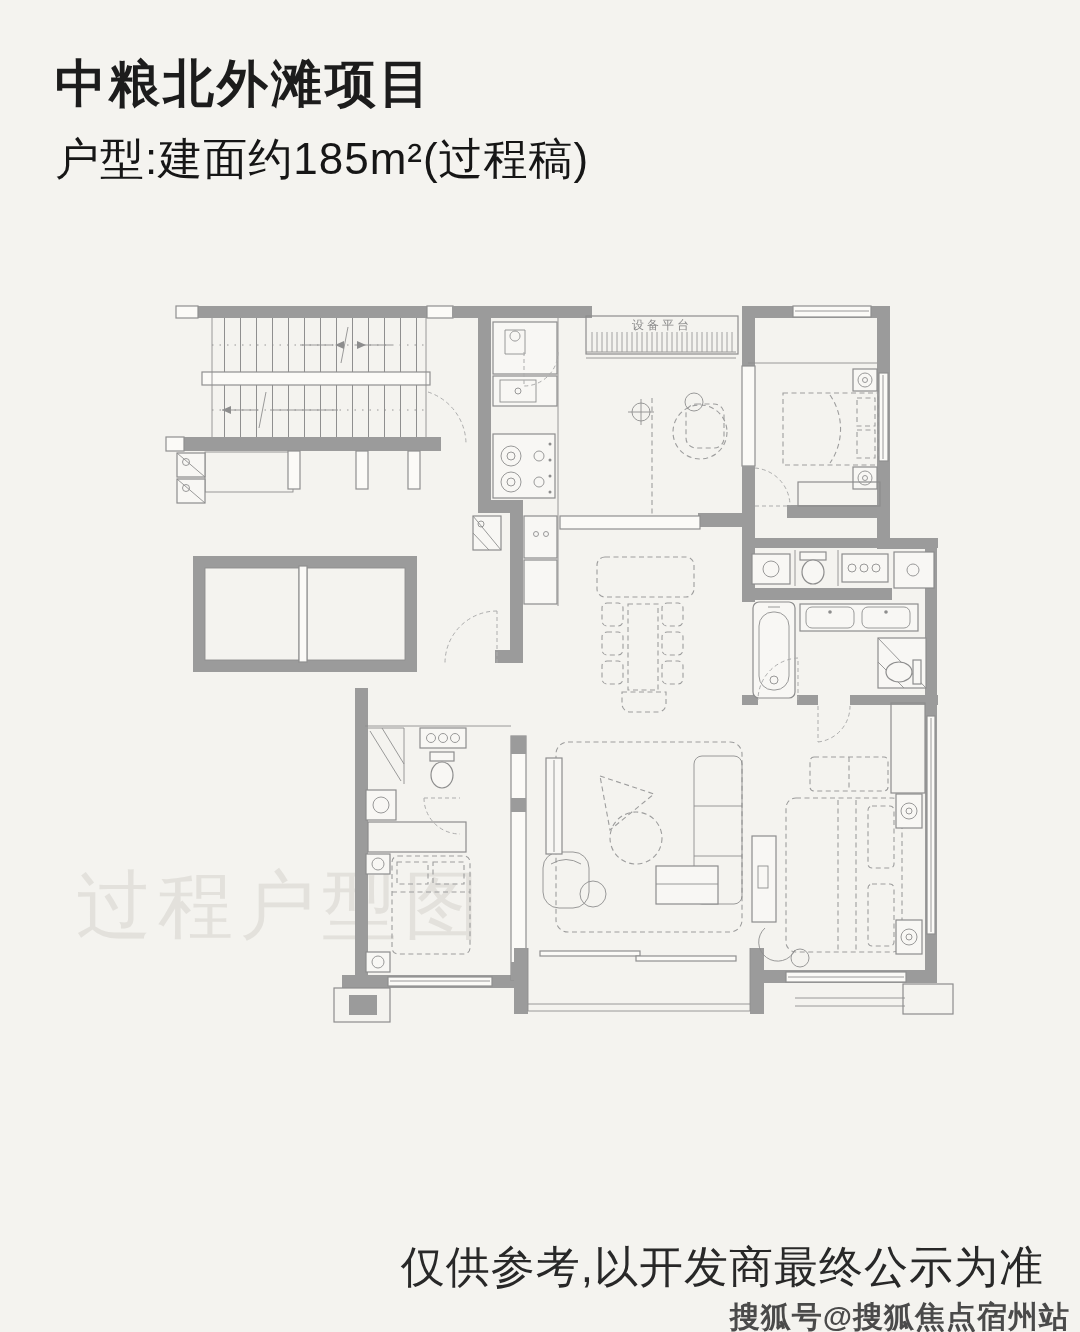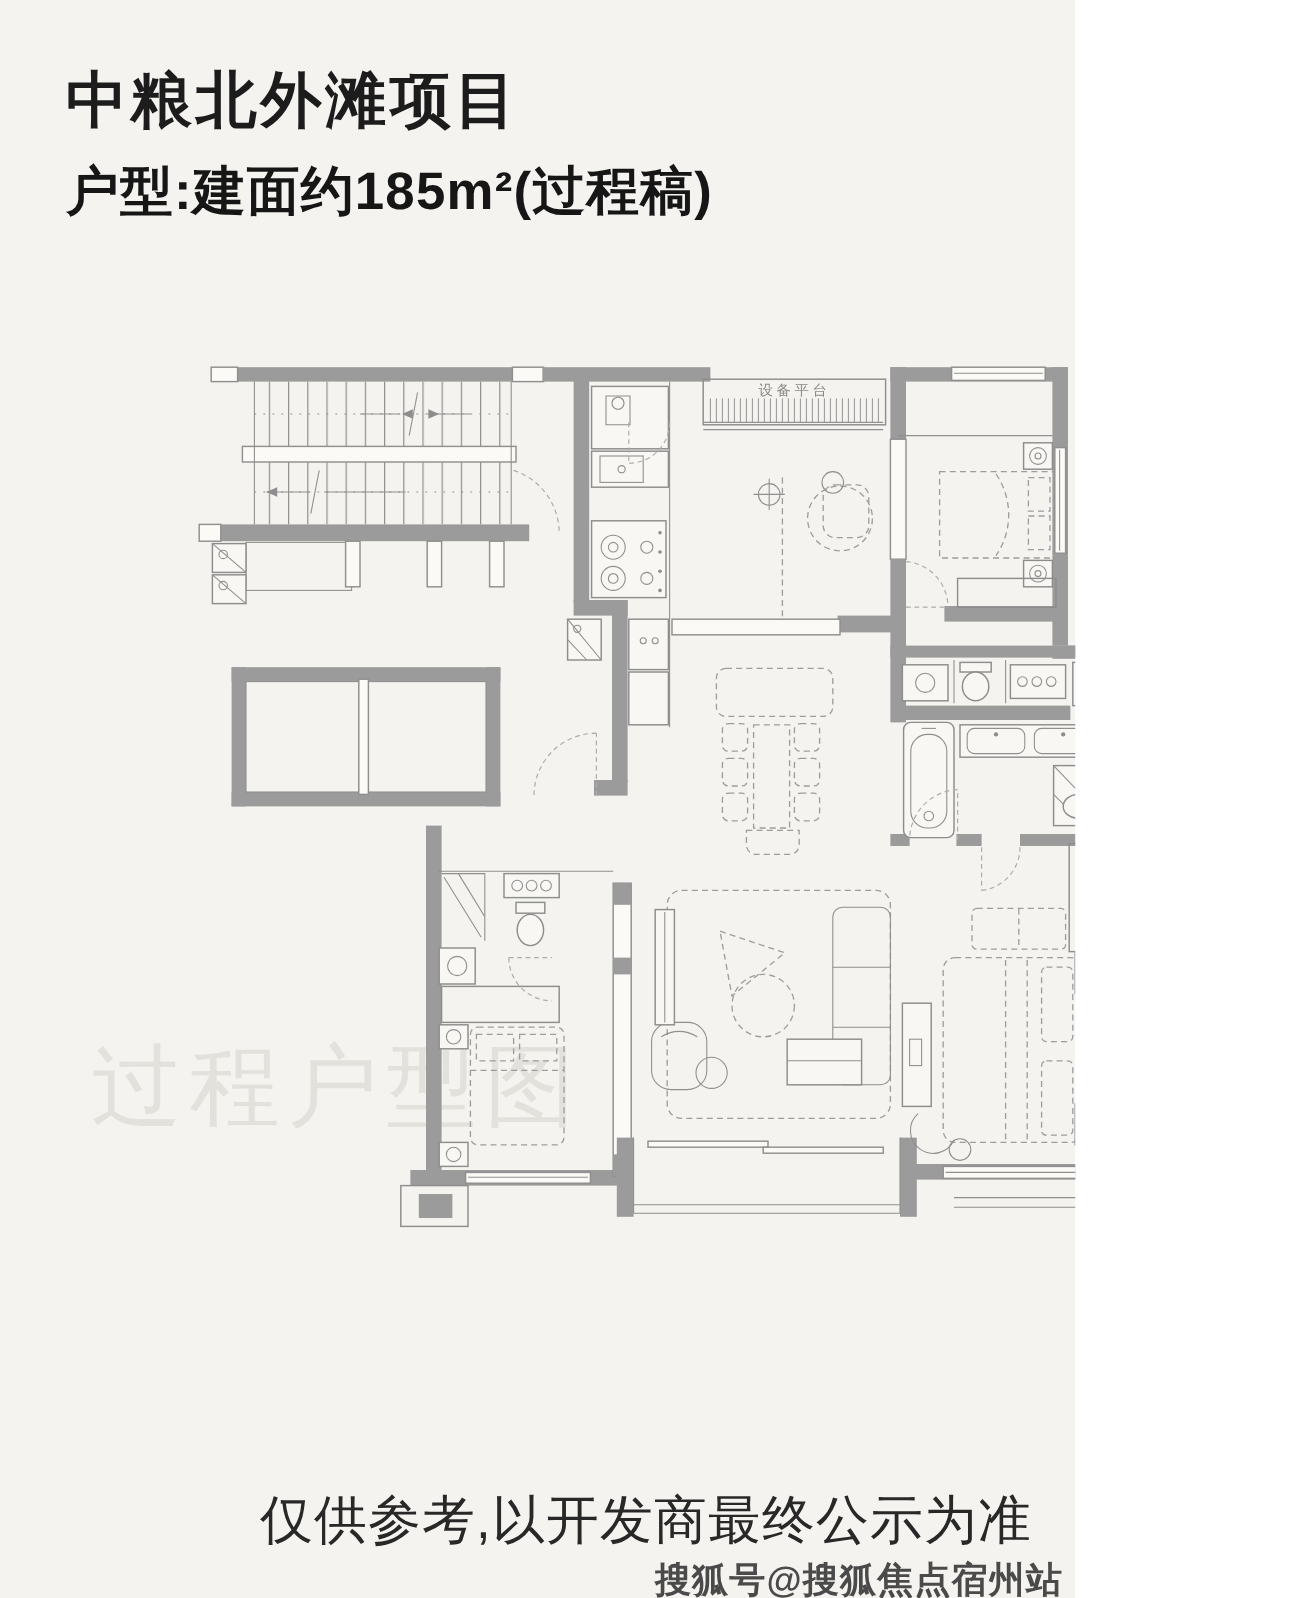--- a/index.html
+++ b/index.html
@@ -1,27 +1,27 @@
 <!DOCTYPE html>
 <html><head>
 <meta charset="utf-8">
 <style>
   html,body{margin:0;padding:0;}
   .page{
-    position:relative; width:896px; height:1332px; overflow:hidden;
+    position:relative; width:1080px; height:1332px; overflow:hidden;
     background:#f4f3ef;
     font-family:"Liberation Sans","DejaVu Sans",sans-serif;
   }
   .title{
     position:absolute; left:55px; top:50px;
     font-size:51px; font-weight:800; color:#1c1c1c; letter-spacing:3px;
   }
   .subtitle{
     position:absolute; left:55px; top:130px;
-    font-size:44px; font-weight:700; color:#161616; letter-spacing:1px;
+    font-size:44px; font-weight:400; color:#161616; letter-spacing:1px;
   }
   .plan-watermark{
     position:absolute; left:76px; top:856px;
     font-size:75px; color:#e3e1dc; letter-spacing:7px; white-space:nowrap;
     font-weight:400; z-index:1;
   }
   svg.plan{ position:absolute; left:0; top:0; z-index:2; }
   .disclaimer{
     position:absolute; right:36px; top:1238px;
     font-size:44px; font-weight:500; color:#282828; letter-spacing:1px; z-index:3;

